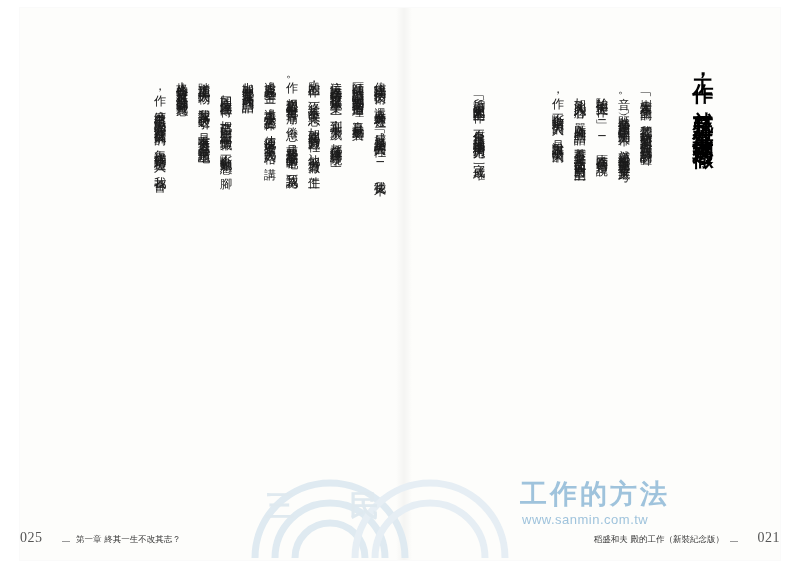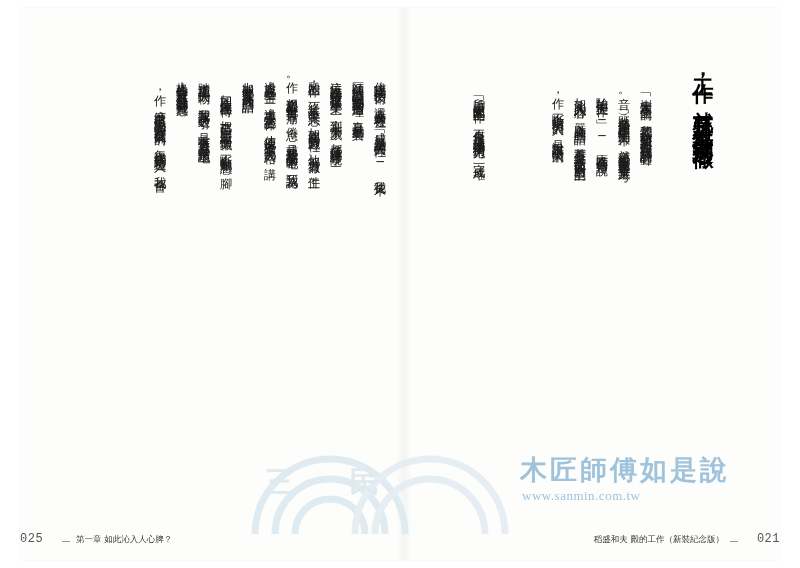--- a/index.html
+++ b/index.html
@@ -40,21 +40,21 @@
     width: 16px;
     height: 552px;
     background: linear-gradient(to right, rgba(0,0,0,0.00), rgba(0,0,0,0.035), rgba(0,0,0,0.00));
     pointer-events: none;
   }
 
   
   .watermark {
     position: absolute;
     left: 480px;
-    top: 440px;
+    top: 464px;
     width: 300px;
     height: 90px;
     pointer-events: none;
     text-align: right;
   }
   .wm-arcs {
     position: absolute;
     left: -230px;
     top: 10px;
     width: 260px;
@@ -72,21 +72,21 @@
     font-weight: bold;
     white-space: nowrap;
   }
   .wm-url {
     position: absolute;
     left: 42px;
     top: 48px;
     color: #9fc3dc;
     font-size: 13px;
     letter-spacing: 0.5px;
-    font-family: Liberation Serif, serif;
+    font-family: Liberation Sans, sans-serif;
     white-space: nowrap;
   }
   .wm-ghost {
     position: absolute;
     left: -215px;
     top: 22px;
     color: #dfe9ef;
     font-size: 30px;
     letter-spacing: 22px;
     font-weight: bold;
@@ -123,23 +123,23 @@
     position: absolute;
     bottom: 22px;
     font-size: 8.5px;
     color: #333;
     font-family: "DejaVu Sans", "Liberation Sans", sans-serif;
     white-space: nowrap;
   }
   .folio {
     position: absolute;
     bottom: 22px;
-    font-size: 12px;
+    font-size: 14px;
     color: #555;
-    font-family: Liberation Mono, monospace;
+    font-family: Liberation Serif, serif;
     letter-spacing: 0.5px;
   }
   .rule-left {
     position: absolute;
     bottom: 26px;
     left: 62px;
     width: 8px;
     height: 1px;
     background: #999;
   }
@@ -178,34 +178,34 @@
   <div class="vtext" style="left: 308px; top: 72px; height: 290px;">殿的工作，終其一生不改其志。如此漫長的歲月裡，他努力實徹、件工</div>
   <div class="vtext" style="left: 286px; top: 72px; height: 290px;">作。想必過程中也會有苦痛、倦怠，或是想要放棄的辛苦吧！我認為一</div>
   <div class="vtext" style="left: 264px; top: 72px; height: 290px;">邊克服這些辛苦，一邊專心致志於工作，才使他培養出了不凡的人格。講</div>
   <div class="vtext" style="left: 242px; top: 72px; height: 140px;">出如此豐富又深具內涵的話語。</div>
   <div class="vtext" style="left: 220px; top: 85px; height: 290px;">如同這位木匠師傅，把自己的一生獻給一個職業，不斷勤勉懇懇，腳</div>
   <div class="vtext" style="left: 198px; top: 72px; height: 290px;">踏實地工作的人物，我深深為之吸引。是唯有透過全心全意持續地工</div>
   <div class="vtext" style="left: 176px; top: 72px; height: 210px;">人格的份量及其無可揻動的真實感。</div>
   <div class="vtext" style="left: 154px; top: 85px; height: 290px;">作，磨練出自己心志的人們才得以具備的。每次接觸到這種人，我都會</div>
 
   <div class="rule-left"></div>
-  <div class="footer" style="left: 76px;">第一章  如此沁入人心脾？</div>
+  <div class="footer" style="left: 76px;">第一章  終其一生不改其志？</div>
   <div class="folio" style="left: 20px;">025</div>
 
   <div class="watermark">
     <div class="wm-arcs">
       <svg width="260" height="84" viewBox="0 0 260 84" xmlns="http://www.w3.org/2000/svg">
         <g fill="none" stroke="#dfeaf1" stroke-width="7">
           <path d="M5 84 A 75 75 0 0 1 155 84"></path>
           <path d="M25 84 A 55 55 0 0 1 135 84"></path>
           <path d="M45 84 A 35 35 0 0 1 115 84"></path>
         </g>
         <g fill="none" stroke="#e6eef4" stroke-width="7">
           <path d="M105 84 A 75 75 0 0 1 255 84"></path>
           <path d="M125 84 A 55 55 0 0 1 235 84"></path>
         </g>
       </svg>
     </div>
     <div class="wm-ghost">三 民</div>
-    <div class="wm-text">木匠師傅如是說</div>
+    <div class="wm-text">工作的方法</div>
     <div class="wm-url">www.sanmin.com.tw</div>
   </div>
 </div>
 
 </body></html>

